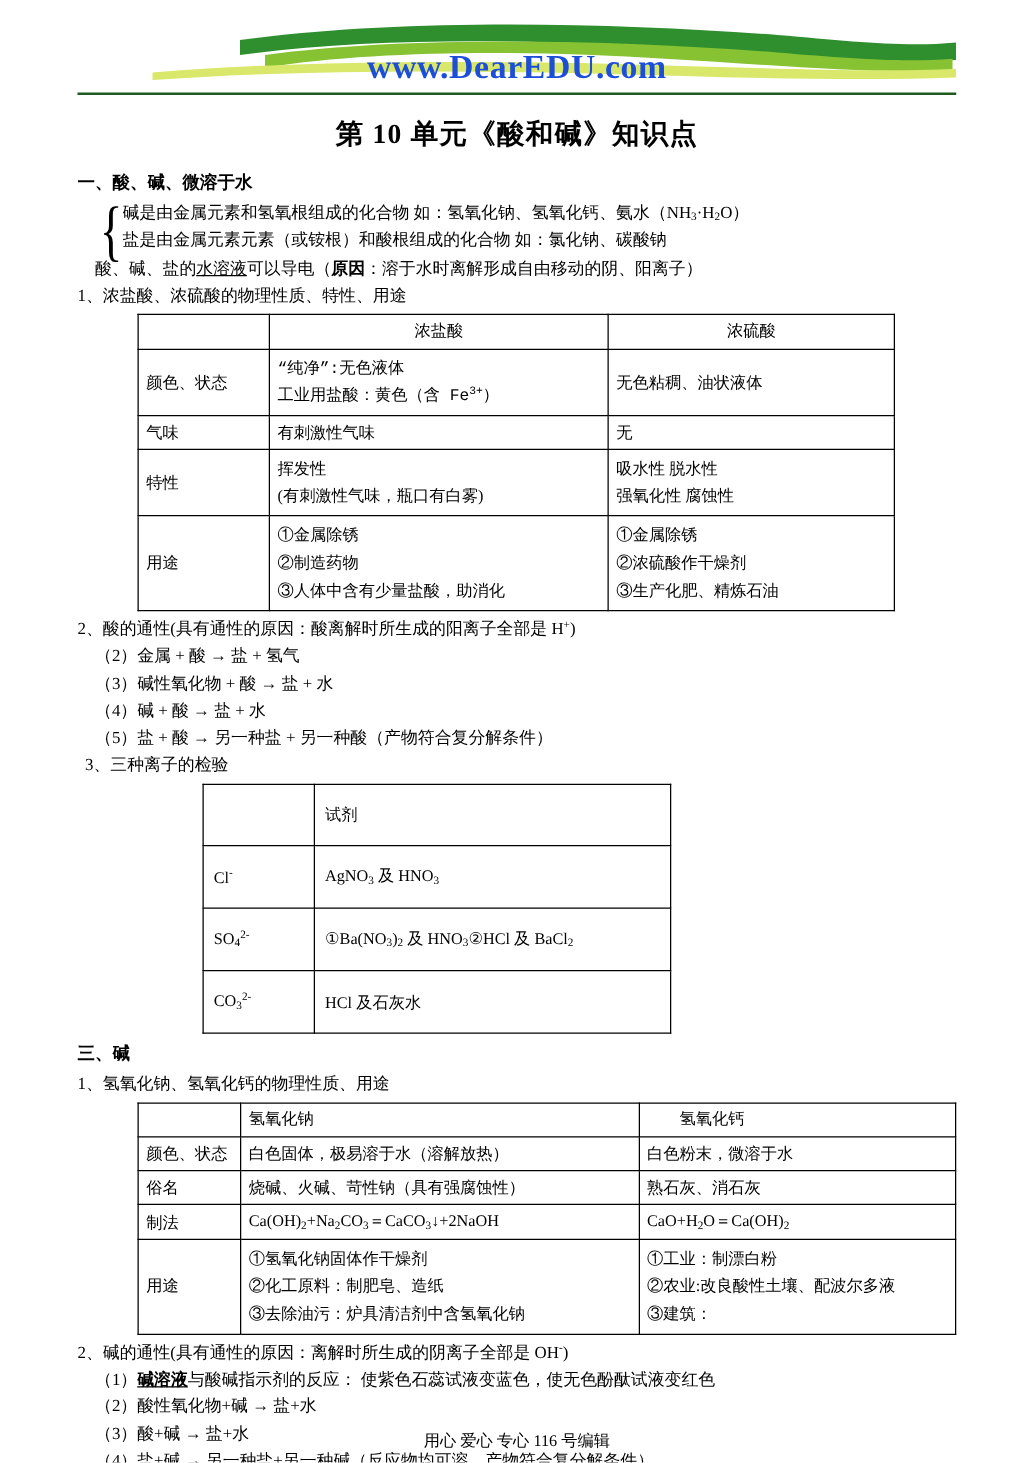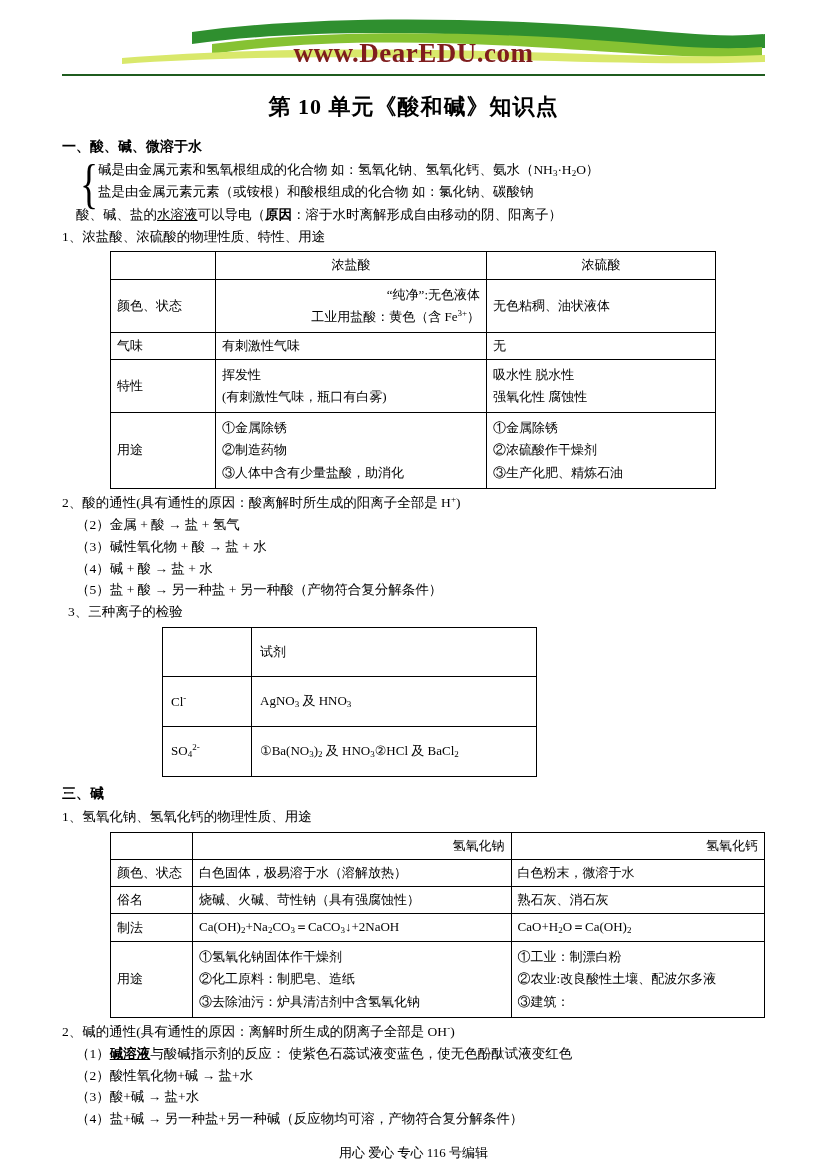--- a/index.html
+++ b/index.html
@@ -24,21 +24,21 @@
   }
   .banner .swoosh{
     position:absolute;left:0;top:0;width:100%;height:48px;overflow:hidden;
   }
   .banner .logo-text{
     position:absolute;
     left:50%;top:20px;transform:translateX(-50%);
     font-family:"Liberation Serif","DejaVu Serif",serif;
     font-weight:bold;
     font-size:27px;
-    color:#7f1d1d;
+    color:#1d4ed8;
     letter-spacing:0.5px;
     white-space:nowrap;
     z-index:3;
   }
   .banner .rule{
     position:absolute;left:0;bottom:4px;width:100%;height:2px;background:#1f5c1f;
   }
   .content{
     margin:0 62px;
     font-size:13.5px;
@@ -79,21 +79,21 @@
     font-size:13px;
   }
   table.grid td,table.grid th{
     border:1px solid #000;
     padding:3px 6px;
     vertical-align:middle;
     font-weight:normal;
     text-align:left;
   }
   table.grid th{text-align:center;}
-  .ctr{text-align:right;}
+  .ctr{text-align:left;font-family:Liberation Mono, monospace;}
   .cellstack div{margin:2px 0;}
   table.ions{
     border-collapse:collapse;
     margin:4px 0 4px 100px;
     font-size:13px;
   }
   table.ions td{
     border:1px solid #000;
     padding:14px 8px;
   }
@@ -220,20 +220,24 @@
         <td style="width:268px;">试剂</td>
       </tr>
       <tr>
         <td>Cl<sup>-</sup></td>
         <td>AgNO<sub>3</sub> 及 HNO<sub>3</sub></td>
       </tr>
       <tr>
         <td>SO<sub>4</sub><sup>2-</sup></td>
         <td>①Ba(NO<sub>3</sub>)<sub>2</sub> 及 HNO<sub>3</sub>②HCl  及 BaCl<sub>2</sub></td>
       </tr>
+      <tr>
+        <td>CO<sub>3</sub><sup>2-</sup></td>
+        <td>HCl 及石灰水</td>
+      </tr>
     </tbody>
       </table>
 
     <div class="sec-head">三、碱</div>
     <div class="line">1、氢氧化钠、氢氧化钙的物理性质、用途</div>
 
     <table class="base">
       <tbody>
           <tr>
         <td style="width:74px;" class="ctr"></td>

